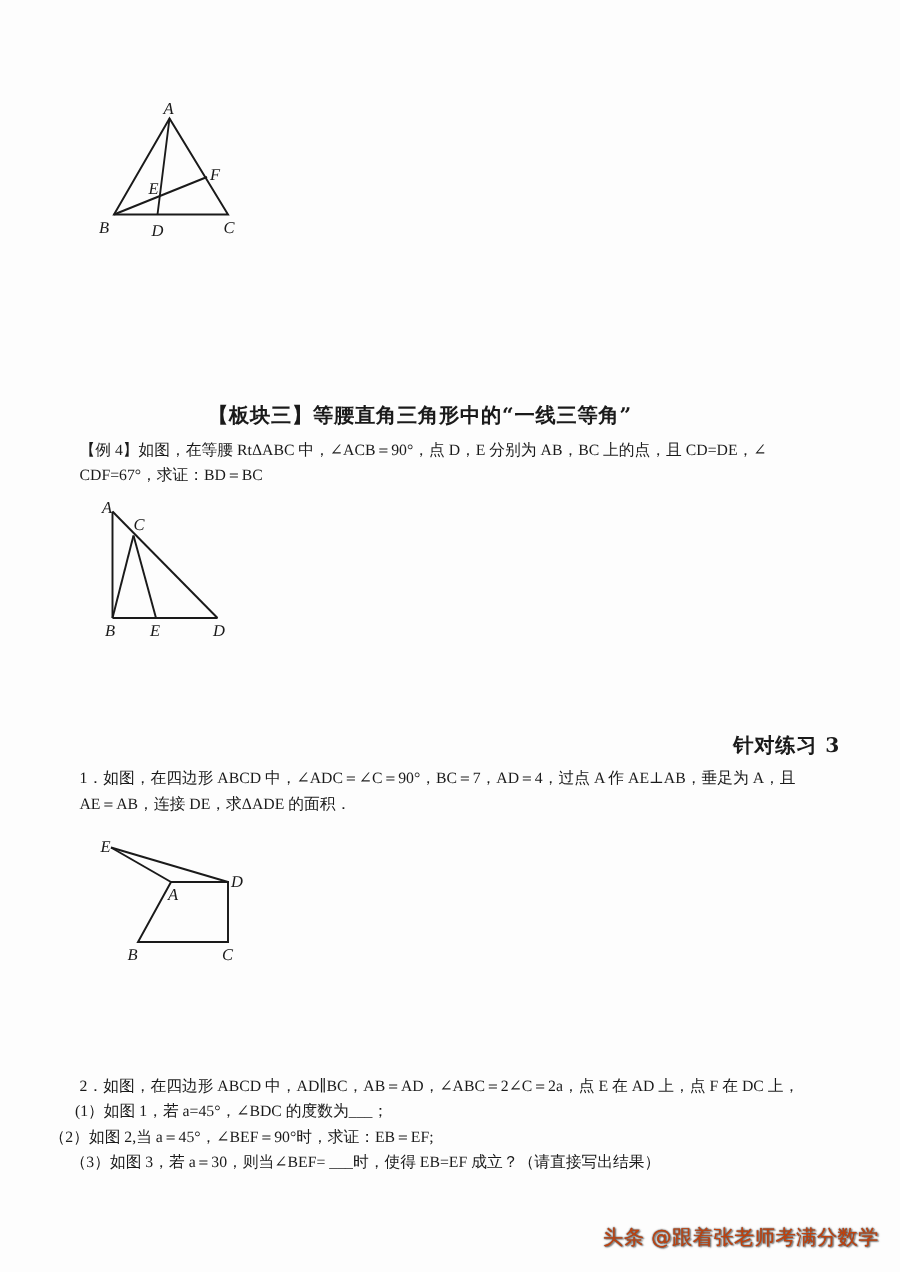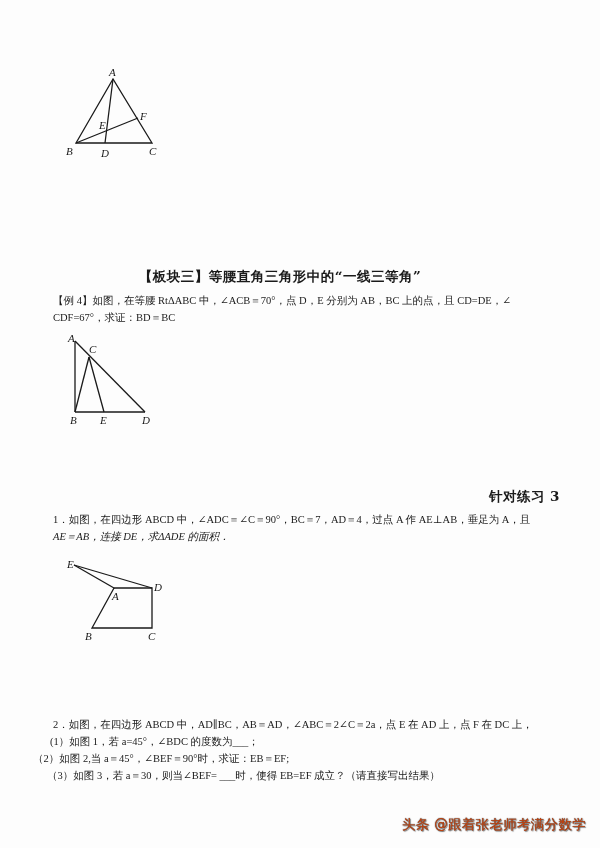--- a/index.html
+++ b/index.html
@@ -41,42 +41,42 @@
     <text x="6" y="95">B</text>
     <text x="89" y="95">C</text>
     <text x="41" y="97">D</text>
     <text x="39" y="69">E</text>
     <text x="80" y="60">F</text>
   </svg>
 </div>
 
 <div class="abs section-title" style="top:268px;">【板块三】等腰直角三角形中的“一线三等角”</div>
 
-<div class="abs para" style="left:53px; top:292px;">【例 4】如图，在等腰 RtΔABC 中，∠ACB＝70°，点 D，E 分别为 AB，BC 上的点，且 CD=DE，∠</div>
+<div class="abs para" style="left:53px; top:292px;">【例 4】如图，在等腰 RtΔABC 中，∠ACB＝90°，点 D，E 分别为 AB，BC 上的点，且 CD=DE，∠</div>
 <div class="abs para" style="left:53px; top:309px;">CDF=67°，求证：BD＝BC</div>
 
 <div class="abs fig" style="left:60px; top:330px; width:110px; height:100px;">
   <svg width="110" height="100" viewBox="0 0 110 100">
     <line x1="15" y1="11" x2="15" y2="82"></line>
     <line x1="15" y1="82" x2="85" y2="82"></line>
     <line x1="15" y1="11" x2="85" y2="82"></line>
     <line x1="29" y1="27" x2="15" y2="82"></line>
     <line x1="29" y1="27" x2="44" y2="82"></line>
     <text x="8" y="12">A</text>
     <text x="29" y="23">C</text>
     <text x="10" y="94">B</text>
     <text x="40" y="94">E</text>
     <text x="82" y="94">D</text>
   </svg>
 </div>
 
 <div class="abs section-title" style="top:488px;text-align:right;">针对练习 3</div>
 
 <div class="abs para" style="left:53px; top:511px;">1．如图，在四边形 ABCD 中，∠ADC＝∠C＝90°，BC＝7，AD＝4，过点 A 作 AE⊥AB，垂足为 A，且</div>
-<div class="abs para" style="left:53px; top:528px;font-style:italic;">AE＝AB，连接 DE，求ΔADE 的面积．</div>
+<div class="abs para" style="left:53px; top:528px;">AE＝AB，连接 DE，求ΔADE 的面积．</div>
 
 <div class="abs fig" style="left:60px; top:550px; width:120px; height:100px;">
   <svg width="120" height="100" viewBox="0 0 120 100">
     <polyline points="54,38 32,78 92,78 92,38 54,38"></polyline>
     <line x1="14" y1="15" x2="54" y2="38"></line>
     <line x1="14" y1="15" x2="92" y2="38"></line>
     <text x="7" y="18">E</text>
     <text x="52" y="50">A</text>
     <text x="94" y="41">D</text>
     <text x="25" y="90">B</text>

